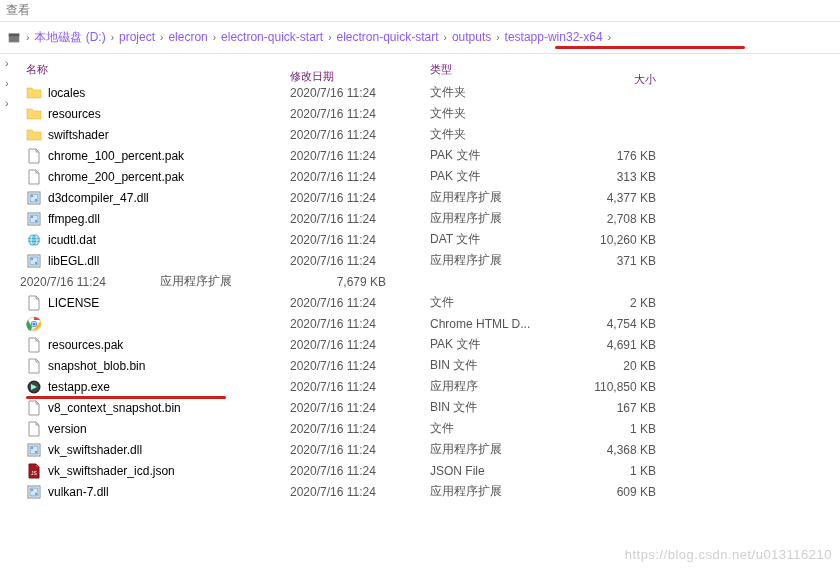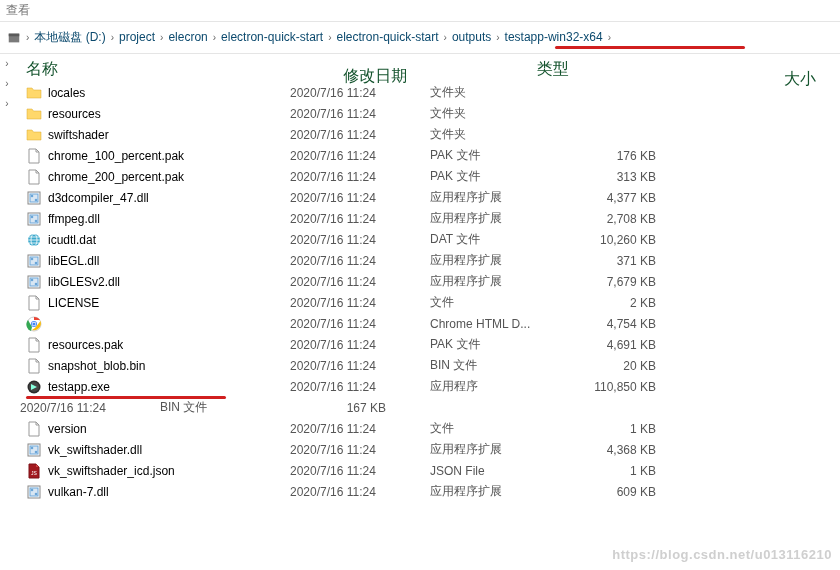--- a/index.html
+++ b/index.html
@@ -26,21 +26,21 @@
     padding: 0 4px;
     border-bottom: 1px solid #e5e5e5;
     position: relative;
   }
   .crumb {
     display: inline-flex;
     align-items: center;
     padding: 0 3px;
     height: 26px;
     cursor: pointer;
-    color: #0c4a6e;
+    color: #8b5cf6;
     font-size: 12px;
   }
   .chevron {
     display:inline-block;
     color:#666;
     padding:0 2px;
     font-size: 10px;
   }
   .red-underline {
     position:absolute;
@@ -69,23 +69,22 @@
   .listing {
     position:absolute;
     left:20px;
     top:56px;
     right:0;
   }
   .headers {
     display:flex;
     height:26px;
     align-items:center;
-    color:#14532d;
-    font-size:16px;
-    justify-content:space-between;
+    color:#701a75;
+    font-size:11px;
   }
   .col-name   { width:270px; padding-left:6px; }
   .col-date   { width:140px;margin-top:14px; }
   .col-type   { width:150px; }
   .col-size   { width:100px; text-align:right; padding-right:24px;margin-top:20px;}
   .row {
     display:flex;
     align-items:center;
     height:21px;
     position:relative;
@@ -111,21 +110,20 @@
     bottom:-2px;
     border-radius:2px;
   }
   .watermark {
     position:absolute;
     right:8px;
     bottom:8px;
     color:#cfcfcf;
     font-size:13px;
     letter-spacing:0.5px;
-    font-weight:bold;
   }
 </style>
 </head>
 <body>
 
 <div class="topbar">
   <span>查看</span>
 </div>
 
 <div class="breadcrumb-bar">
@@ -265,28 +263,20 @@
               <use href="#ic-dll"></use>
             </svg>
           </span>
           <span class="fname">libEGL.dll</span>
         </div>
         <div class="cell-date">2020/7/16 11:24</div>
         <div class="cell-type">应用程序扩展</div>
         <div class="cell-size">371 KB</div>
       </div>
       <div class="row">
-        <div class="cell-name">
-          <span class="icon">
-            <svg viewBox="0 0 16 16">
-              <use href="#ic-dll"></use>
-            </svg>
-          </span>
-          <span class="fname">libGLESv2.dll</span>
-        </div>
         <div class="cell-date">2020/7/16 11:24</div>
         <div class="cell-type">应用程序扩展</div>
         <div class="cell-size">7,679 KB</div>
       </div>
       <div class="row">
         <div class="cell-name">
           <span class="icon">
             <svg viewBox="0 0 16 16">
               <use href="#ic-file"></use>
             </svg>
@@ -343,20 +333,28 @@
             </svg>
           </span>
           <span class="fname">testapp.exe</span>
         </div>
         <div class="cell-date">2020/7/16 11:24</div>
         <div class="cell-type">应用程序</div>
         <div class="cell-size">110,850 KB</div>
         <div class="row-underline"></div>
       </div>
       <div class="row">
+        <div class="cell-name">
+          <span class="icon">
+            <svg viewBox="0 0 16 16">
+              <use href="#ic-file"></use>
+            </svg>
+          </span>
+          <span class="fname">v8_context_snapshot.bin</span>
+        </div>
         <div class="cell-date">2020/7/16 11:24</div>
         <div class="cell-type">BIN 文件</div>
         <div class="cell-size">167 KB</div>
       </div>
       <div class="row">
         <div class="cell-name">
           <span class="icon">
             <svg viewBox="0 0 16 16">
               <use href="#ic-file"></use>
             </svg>

